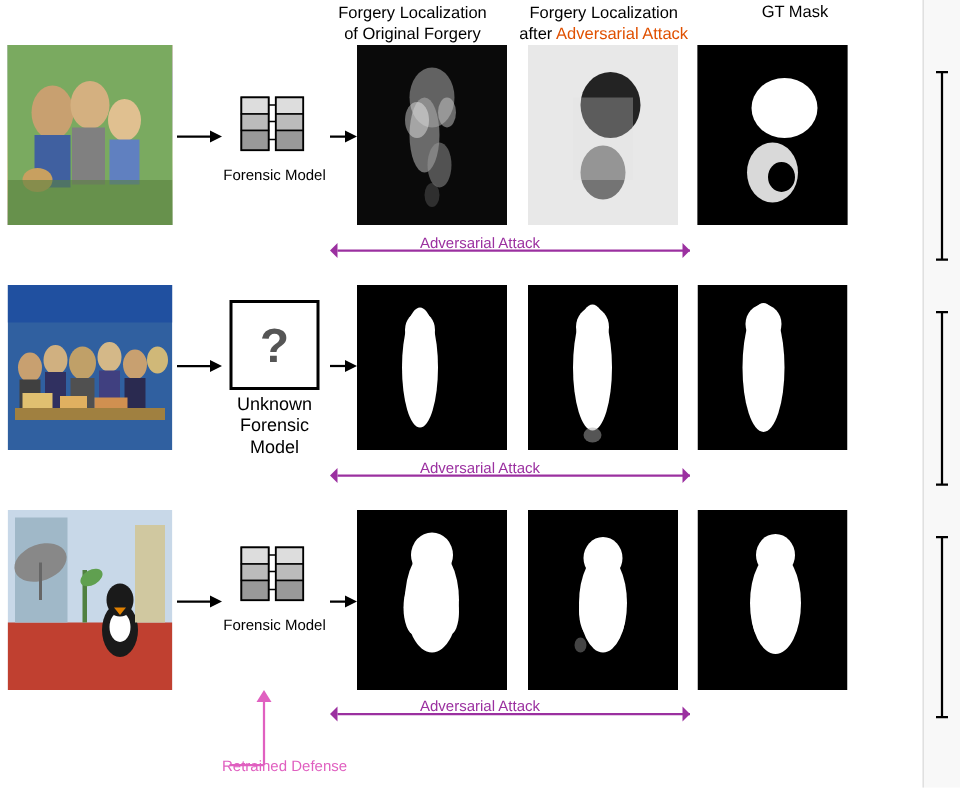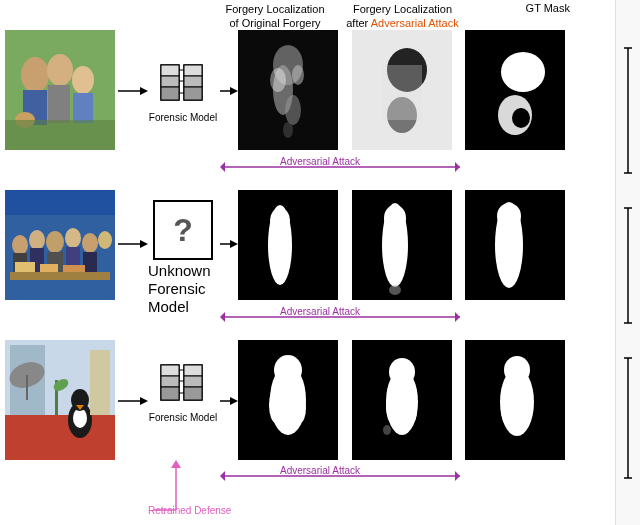--- a/index.html
+++ b/index.html
@@ -49,21 +49,21 @@
 <body>
 
 <div class="diagram">
 
   <div style="position:absolute; top:2px; left:220px; font-size:11px; text-align:center; width:110px; line-height:1.3;">
     Forgery Localization<br>of Original Forgery
   </div>
   <div style="position:absolute; top:2px; left:345px; font-size:11px; text-align:center; width:115px; line-height:1.3;">
     Forgery Localization<br>after <span style="color:#e05000;">Adversarial Attack</span>
   </div>
-  <div style="position:absolute; top:2px; left:490px; font-size:11px; text-align:right; width:80px;">
+  <div style="position:absolute; top:2px; left:490px; font-size:11px; text-align:center; width:80px;">
     GT Mask
   </div>
 
   <div style="position:absolute; top:30px; left:5px; width:110px; height:120px;" class="img-box photo-family">
     
     <svg width="110" height="120" viewBox="0 0 110 120">
 
       <rect width="110" height="120" fill="#7aaa60"></rect>
 
       <ellipse cx="30" cy="45" rx="14" ry="18" fill="#c8a070"></ellipse>
@@ -179,21 +179,21 @@
 
   <div style="position:absolute; top:238px; left:118px; display:flex; align-items:center;">
     <svg width="30" height="12">
       <line x1="0" y1="6" x2="25" y2="6" stroke="#000" stroke-width="1.5"></line>
       <polygon points="22,2 30,6 22,10" fill="#000"></polygon>
     </svg>
   </div>
 
   <div style="position:absolute; top:200px; left:148px; width:70px; display:flex; flex-direction:column; align-items:center;">
     <div class="question-box">?</div>
-    <div style="font-size:15px; margin-top:2px; line-height:1.2;">Unknown<br>Forensic Model</div>
+    <div style="font-size:12px; text-align:center; margin-top:2px; line-height:1.2;">Unknown<br>Forensic Model</div>
   </div>
 
   <div style="position:absolute; top:238px; left:220px;">
     <svg width="18" height="12">
       <line x1="0" y1="6" x2="13" y2="6" stroke="#000" stroke-width="1.5"></line>
       <polygon points="10,2 18,6 10,10" fill="#000"></polygon>
     </svg>
   </div>
 
   <div style="position:absolute; top:190px; left:238px; width:100px; height:110px;">

